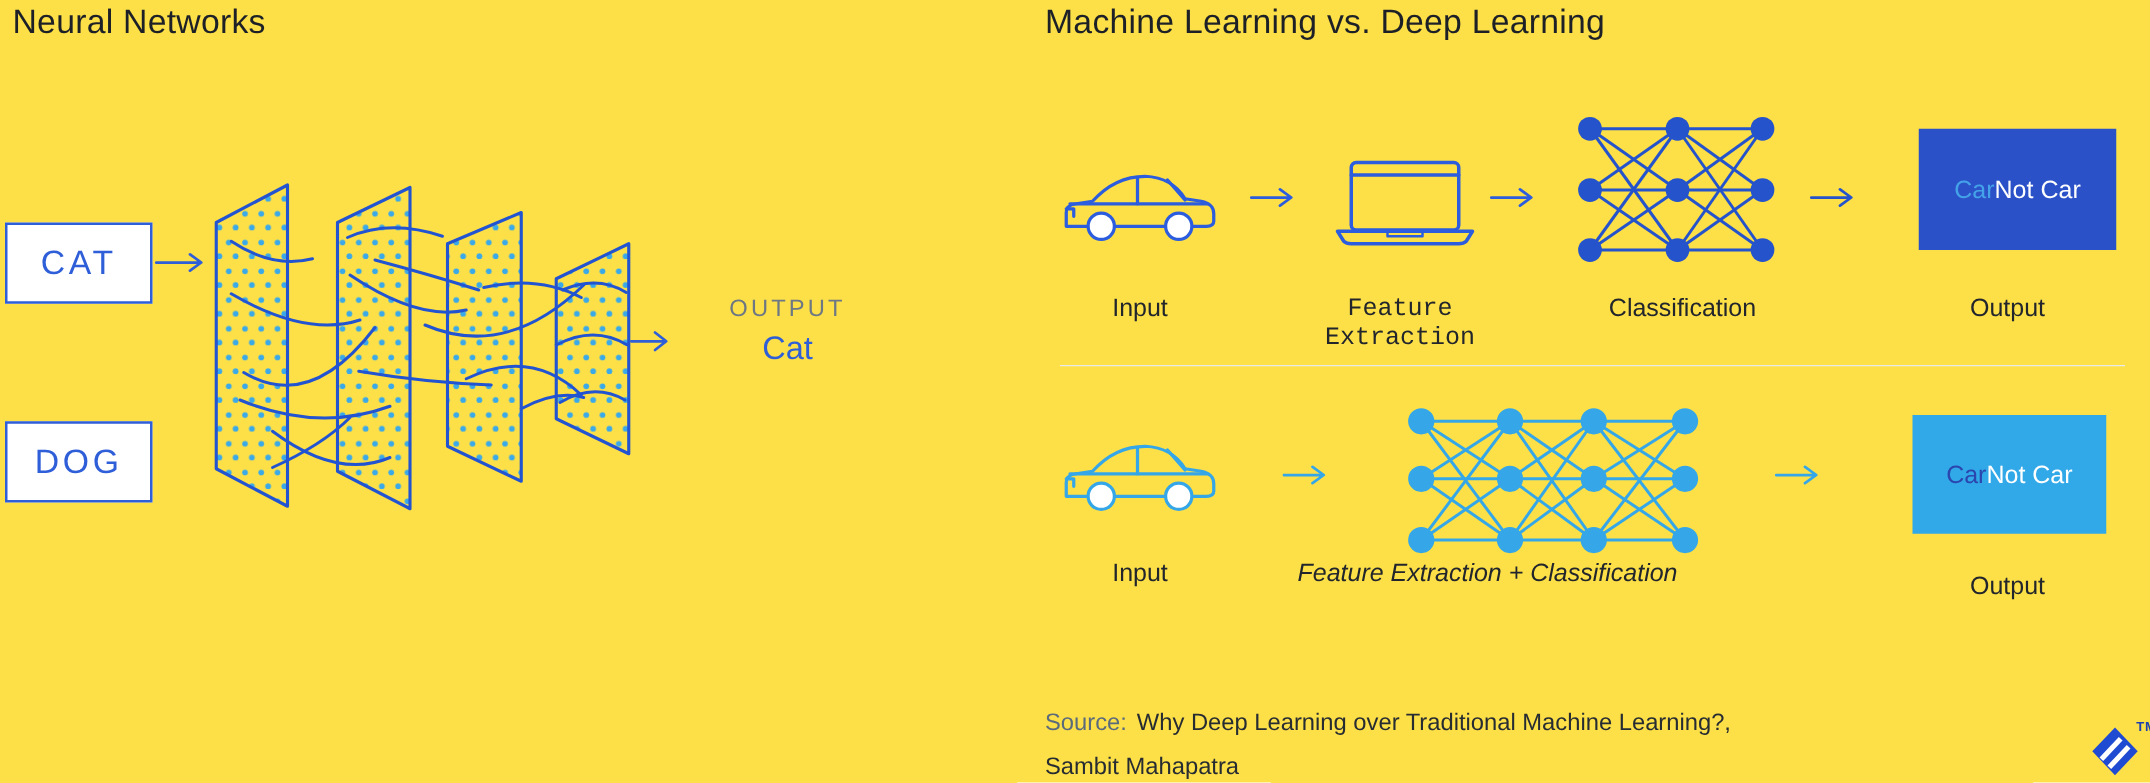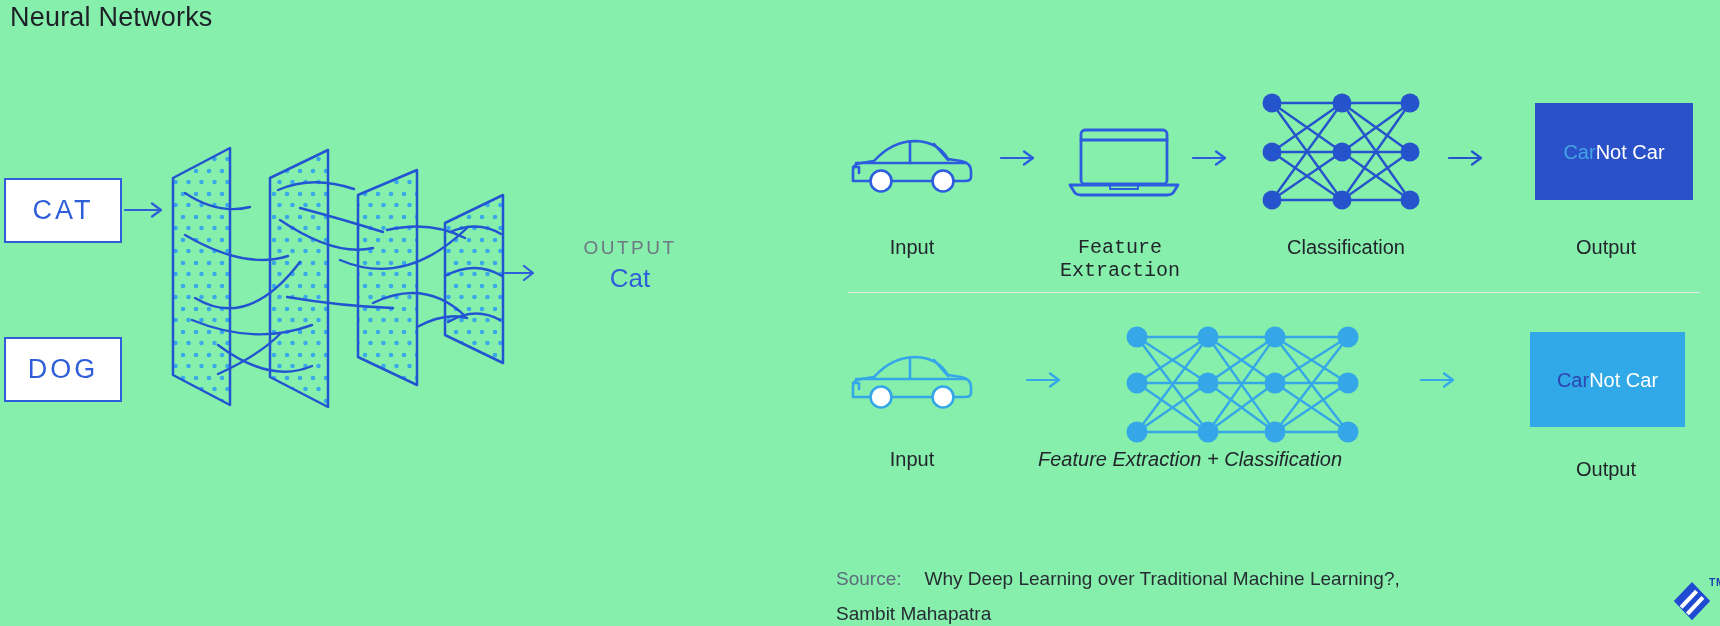--- a/index.html
+++ b/index.html
@@ -1,36 +1,36 @@
 <!DOCTYPE html>
 <html><head>
 <meta charset="utf-8">
 <style>
   * { margin:0; padding:0; box-sizing:border-box; }
   html,body { background:#fff; }
   .canvas{
-    position:relative; width:1720px; height:626px; background:#86efac;
+    position:relative; width:1720px; height:626px; background:#fde047;
     font-family:"Liberation Sans", sans-serif; overflow:hidden; color:#1d2127;
   }
   .abs{ position:absolute; }
 
   .panel-title{ font-size:27px; font-weight:400; color:#1d2127; letter-spacing:0.2px; }
 
   
   .input-box{
     width:118px; height:65px; border:2px solid #2e5ed8; background:#fff;
     display:flex; align-items:center; justify-content:center;
     color:#2e5ed8; font-size:27px; letter-spacing:3px; font-weight:400;
   }
   .output-block{ width:150px; text-align:center; }
   .output-label{ font-size:19px; letter-spacing:2.5px; color:#6d7884; }
   .output-value{ font-size:26px; color:#2e5ed8; margin-top:4px; }
 
   .source-line{ font-size:19px; color:#272c33; }
-  .source-prefix{ color:#5c6b7c; margin-right:23px; }
+  .source-prefix{ color:#5c6b7c; margin-right:8px; }
   .src-l2{ margin-top:13px; }
 
   
   .step-label{ font-size:20px; color:#22262c; text-align:center; }
   .result-box{
     display:flex; flex-direction:row; align-items:center; justify-content:center;
     font-size:20px; line-height:30px; text-align:center;
   }
   .result-box.ml{ background:#2b51c8; }
   .result-box.ml .l1{ color:#44a3e8; }
@@ -99,20 +99,21 @@
 
     <path d="M365,153 H392 M384,146 L393,153 L384,160" stroke="#2e5ed8" stroke-width="2.2" fill="none" stroke-linecap="round" stroke-linejoin="round"></path>
   </svg>
 
   <div class="abs output-block" style="left:555px; top:237px;">
     <div class="output-label">OUTPUT</div>
     <div class="output-value">Cat</div>
   </div>
 
 
+  <div class="abs panel-title" style="left:836px; top:2px;">Machine Learning vs. Deep Learning</div>
 
   <svg class="abs" style="left:848px; top:132px;" width="128" height="62" viewBox="0 0 128 62">
     <g stroke="#2b5dde" stroke-width="2.6" fill="none" stroke-linecap="round" stroke-linejoin="round">
       <path d="M22,49 L5,49 L5,38 Q5,32 13,31 L26,29 Q44,9 68,9 Q90,10 100,27 L113,29 Q123,31 123,39 L123,45 Q123,49 117,49 L106,49"></path>
       <path d="M44,49 L84,49"></path>
       <path d="M8,31 L118,31"></path>
       <path d="M62,10 L62,31"></path>
       <path d="M86,12 L100,28"></path>
       <path d="M5,35 L11,35 L11,41"></path>
       <circle cx="33" cy="49" r="10.5" fill="#fff"></circle>

